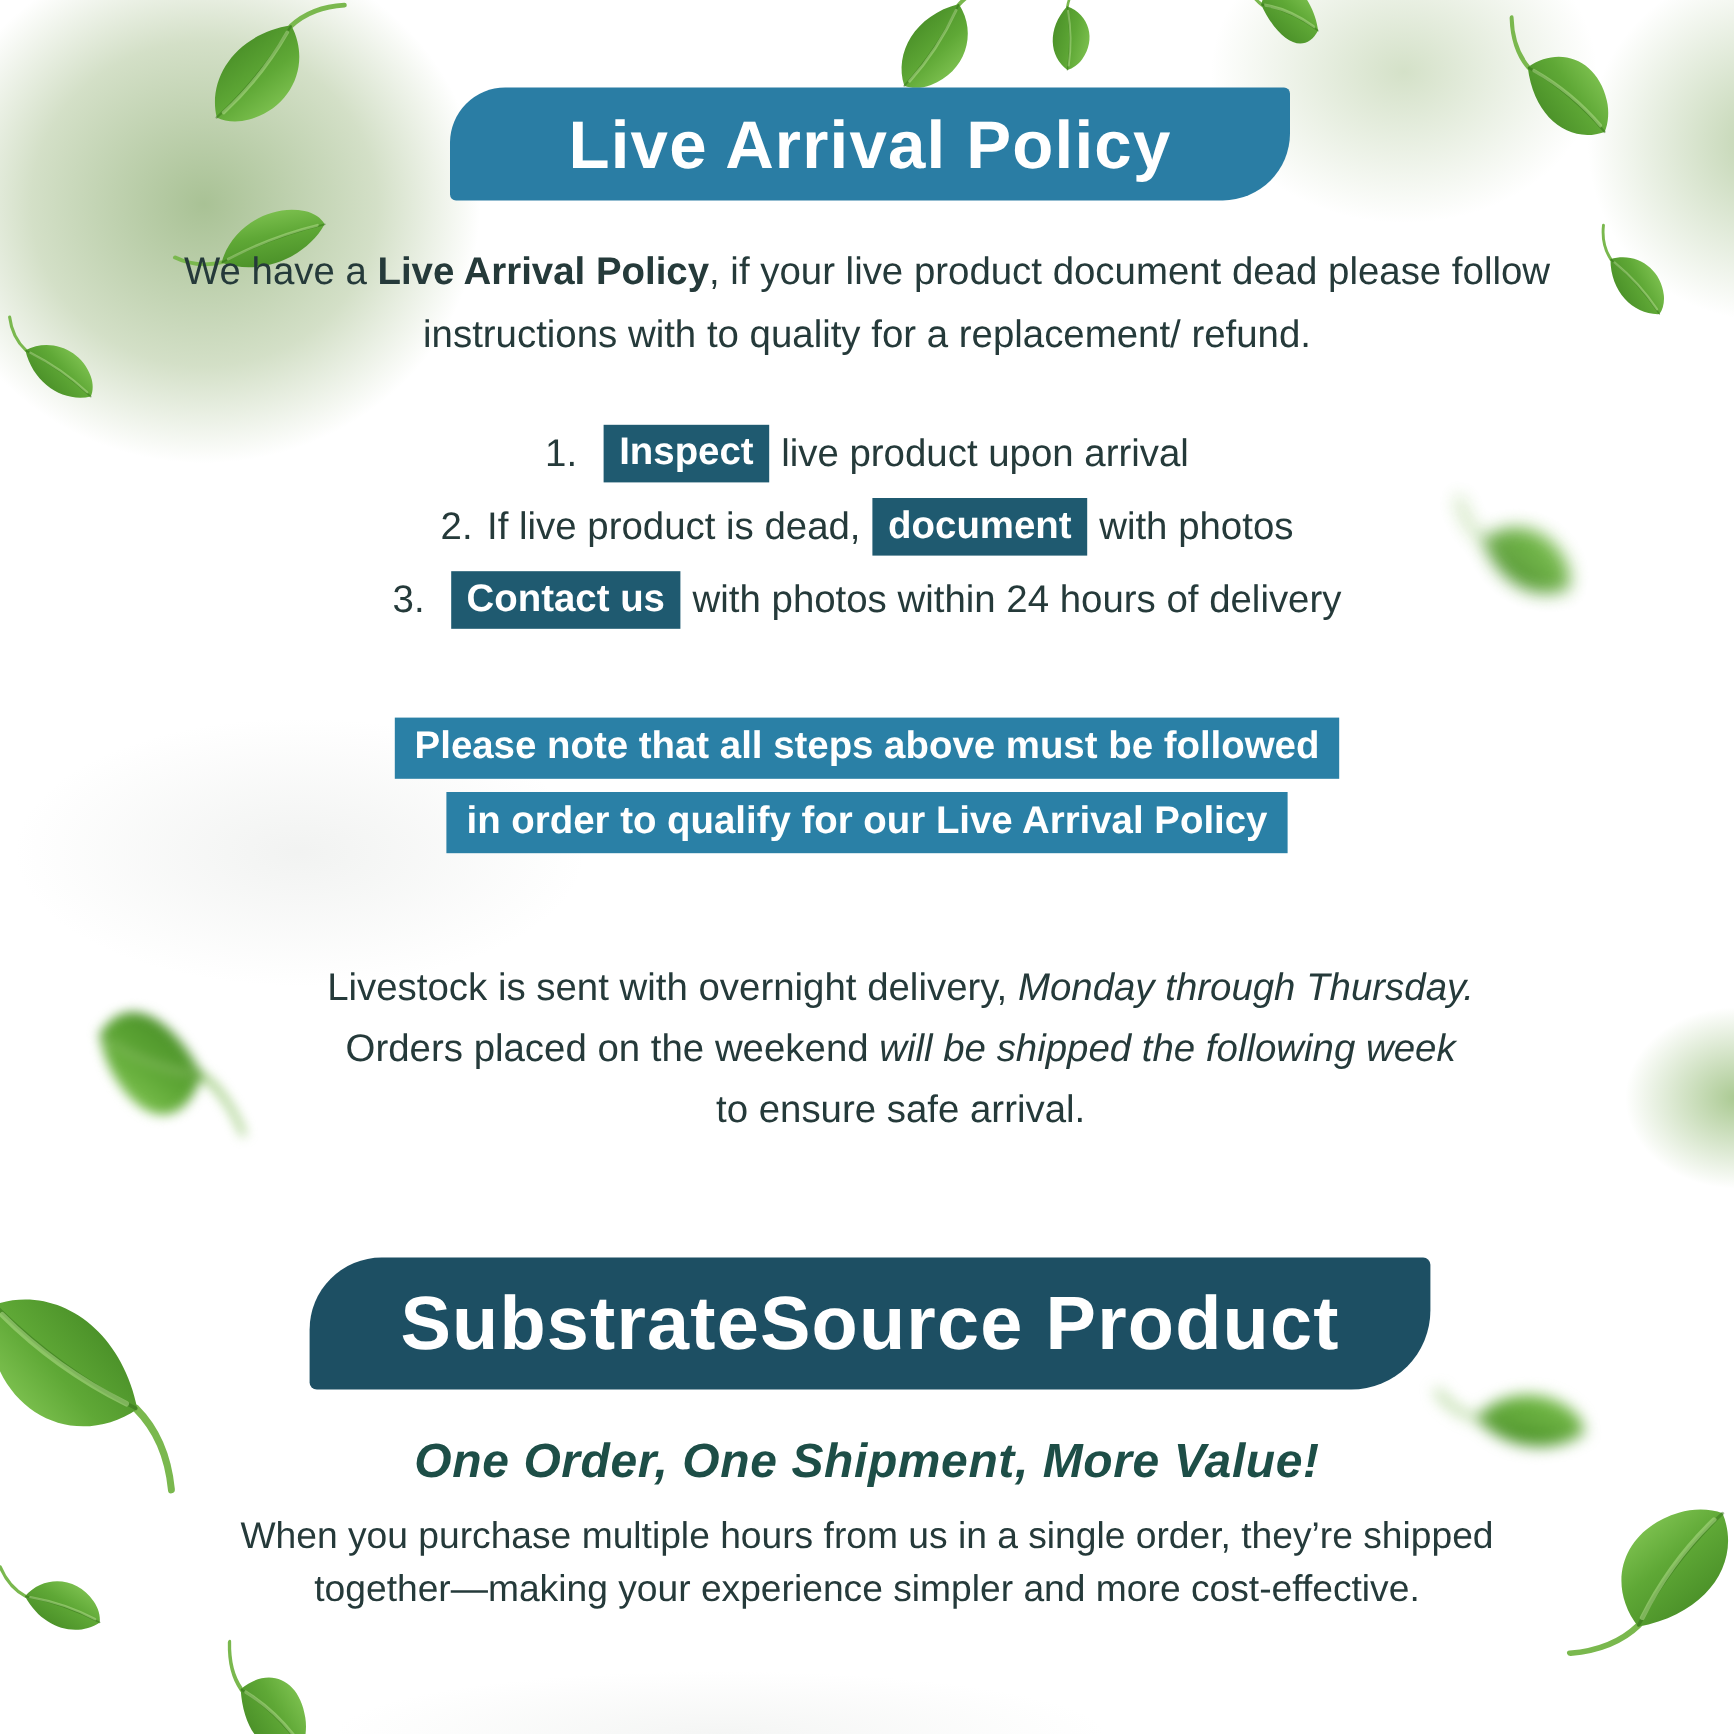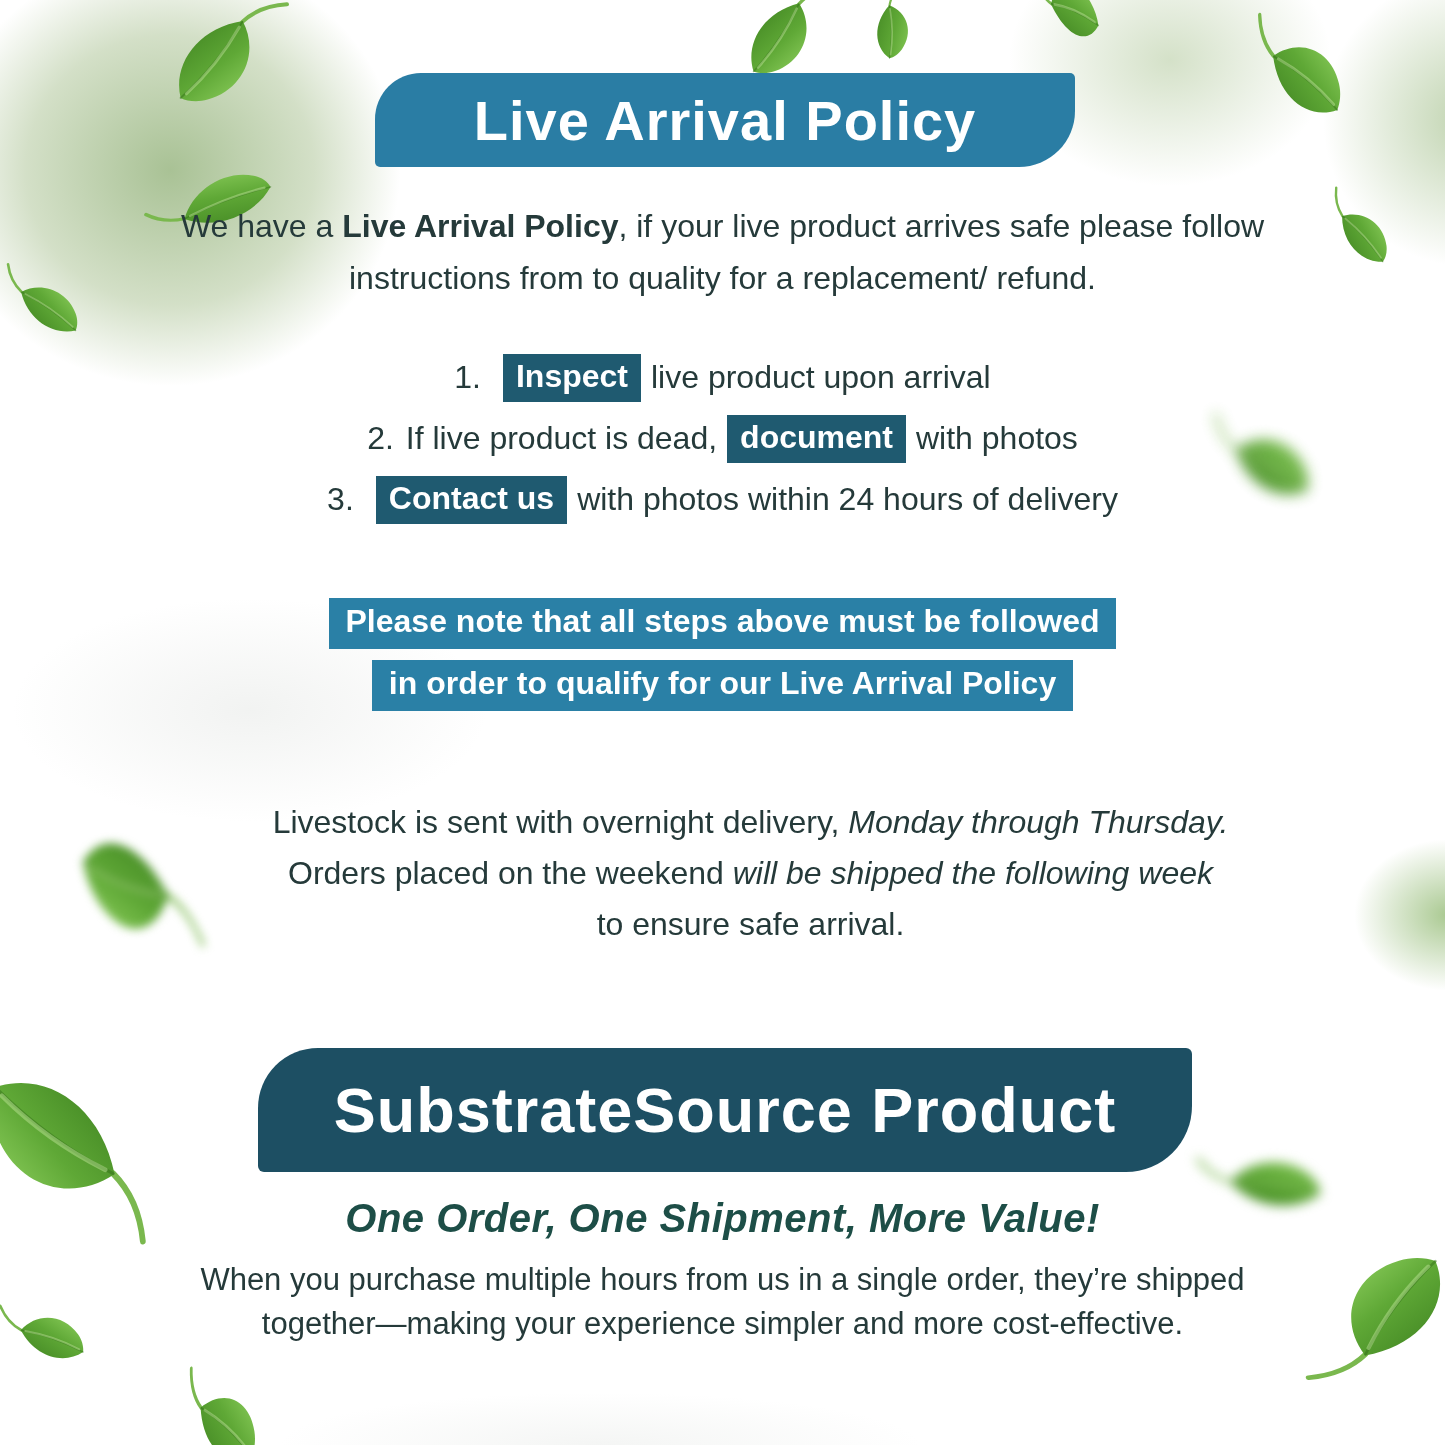--- a/index.html
+++ b/index.html
@@ -13,21 +13,21 @@
   .leaf{position:absolute;overflow:visible;}
   
   .banner{position:absolute;display:flex;align-items:center;justify-content:center;}
   #banner1{
     left:375px;top:73px;width:700px;height:94px;
     background:var(--banner-teal,#2a7da4);
     border-radius:46px 5px 56px 5px;
   }
   #banner1 .banner-text{color:#fff;font-weight:bold;font-size:56px;letter-spacing:1px;}
   #banner2{
-    left:258px;top:1048px;width:934px;height:124px;
+    left:258px;top:1048px;width:934px;height:110px;
     background:var(--banner-dark,#1d4f63);
     border-radius:60px 6px 66px 6px;
   }
   #banner2 .banner-text{color:#fff;font-weight:bold;font-size:63px;letter-spacing:1px;}
   
   .centerblock{position:absolute;left:0;width:100%;text-align:center;}
   .intro{top:200px;font-size:32px;line-height:52px;}
   .intro b{font-weight:bold;}
   .steps{top:347px;}
   .step{height:61px;display:flex;align-items:center;justify-content:center;font-size:32px;}
@@ -123,22 +123,22 @@
   </svg>
 <svg class="leaf" viewBox="0 0 100 140" preserveAspectRatio="none" style="left:1312px;top:1242px;width:136px;height:158px;transform:rotate(15deg);">
     <use href="#leaf"></use>
   </svg>
 
 <div id="banner1" class="banner">
   <span class="banner-text">Live Arrival Policy</span>
 </div>
 
 <div class="centerblock intro">
-  <div><span>We have a </span><b>Live Arrival Policy</b><span>, if your live product arrives safe please follow</span></div>
-  <div>instructions from to quality for a replacement/ refund.</div>
+  <div><span>We have a </span><b>Live Arrival Policy</b><span>, if your live product document dead please follow</span></div>
+  <div>instructions with to quality for a replacement/ refund.</div>
 </div>
 
 <div class="centerblock steps">
   <div class="step">
     <span class="step-num">1.</span>
       <span class="hl">Inspect</span>
       <span>live product upon arrival</span>
   </div>
   <div class="step">
     <span class="step-num">2.</span>

